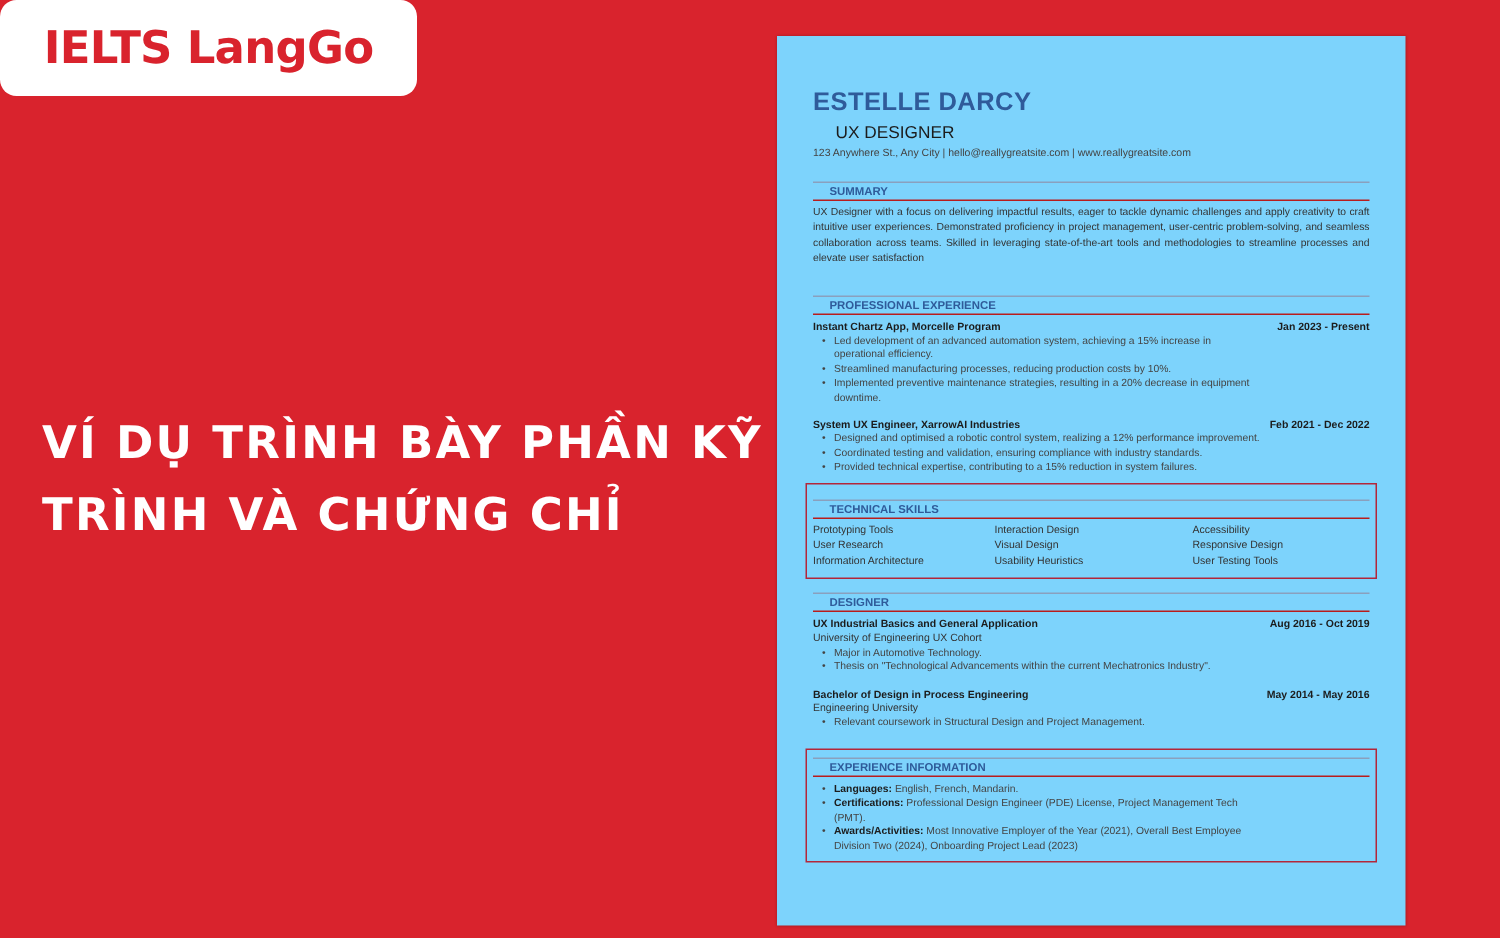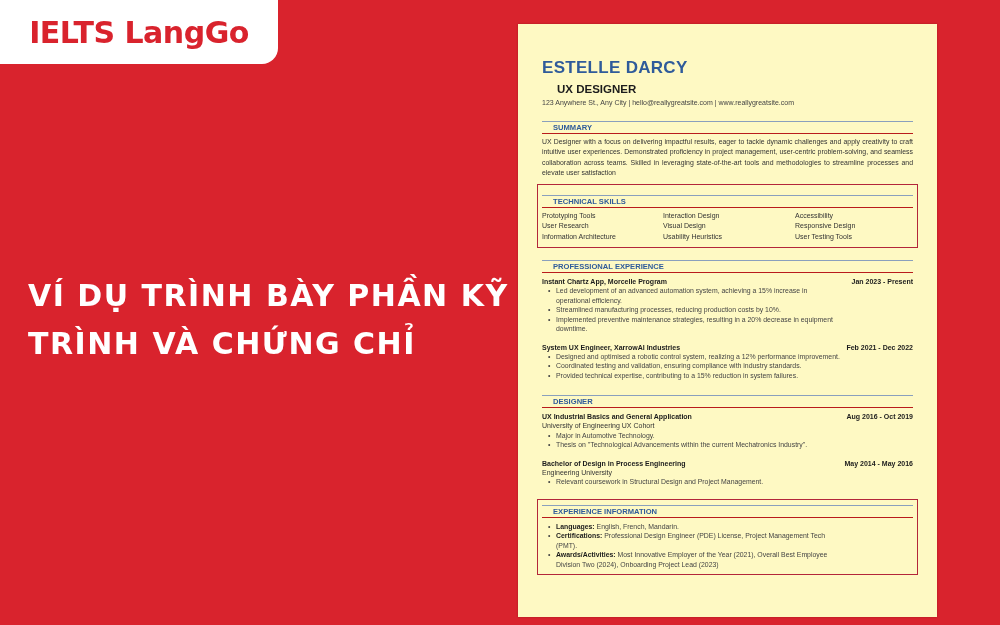--- a/index.html
+++ b/index.html
@@ -7,21 +7,21 @@
   body {
     background: #d9232d;
     position: relative;
     font-family: "Liberation Sans", sans-serif;
   }
   .logo-box {
     position: absolute; left: 0; top: 0;
     width: 278px; height: 64px;
     background: #ffffff;
     border-bottom-right-radius: 16px;
-    display: flex; align-items: center; justify-content: center;
+    display: flex; align-items: center; justify-content: center; border-radius: 11px;
   }
   .logo-text {
     font-family: "DejaVu Sans", sans-serif;
     font-weight: bold;
     font-size: 30px;
     color: #d9232d;
     letter-spacing: -0.5px;
   }
   .headline {
     position: absolute; left: 28px; top: 272px;
@@ -31,32 +31,32 @@
     font-weight: bold;
     font-size: 30px;
     line-height: 48px;
     letter-spacing: 1.5px;
   }
   .headline div { white-space: nowrap; }
 
   .paper {
     position: absolute; left: 518px; top: 24px;
     width: 419px; height: 593px;
-    background: #fef9c3;
+    background: #7dd3fc;
     box-shadow: 0 0 2px rgba(0,0,0,0.25);
     padding: 0 24px;
     color: #333;
     font-family: "Liberation Sans", sans-serif;
   }
   .name {
     margin-top: 34px;
     font-size: 17px; font-weight: bold; color: #2f5b9a;
     letter-spacing: 0.3px;
   }
-  .job-title { margin-top: 5px; font-size: 11.5px; font-weight: bold; color: #1c1c1c; padding-left: 15px; }
+  .job-title { margin-top: 5px; font-size: 11.5px; font-weight: normal; color: #1c1c1c; padding-left: 15px; }
   .contact { margin-top: 4px; font-size: 7px; color: #444; }
 
   .section { position: relative; }
   .sec-head {
     border-top: 1px solid #8aa0bd;
     border-bottom: 1px solid #b91c1c;
     padding: 2px 0 2px 11px;
     font-size: 7.6px; font-weight: bold; color: #2f5b9a;
     height: 13px; line-height: 8px;
   }
@@ -112,64 +112,64 @@
 </div>
 
 <div class="paper">
   <div class="name">ESTELLE DARCY</div>
   <div class="job-title">UX DESIGNER</div>
   <div class="contact">123 Anywhere St., Any City |  hello@reallygreatsite.com | www.reallygreatsite.com</div>
 
   <div class="section summary-sec">
     <div class="sec-head">SUMMARY</div>
     <div class="summary-text">UX Designer with a focus on delivering impactful results, eager to tackle dynamic challenges and apply creativity to craft intuitive user experiences. Demonstrated proficiency in project management, user-centric problem-solving, and seamless collaboration across teams. Skilled in leveraging state-of-the-art tools and methodologies to streamline processes and elevate user satisfaction</div>
+  </div>
+
+  <div class="section exp-sec">
+    <div class="sec-head">PROFESSIONAL EXPERIENCE</div>
+    <div>
+      <div class="role-row">
+        <span>Instant Chartz App, Morcelle Program</span>
+        <span>Jan 2023 - Present</span>
+      </div>
+      <ul class="bullets">
+        <li>Led development of an advanced automation system, achieving a 15% increase in operational efficiency.</li>
+        <li>Streamlined manufacturing processes, reducing production costs by 10%.</li>
+        <li>Implemented preventive maintenance strategies, resulting in a 20% decrease in equipment downtime.</li>
+      </ul>
+    </div>
+    <div class="job2">
+      <div class="role-row">
+        <span>System UX Engineer, XarrowAI Industries</span>
+        <span>Feb 2021 - Dec 2022</span>
+      </div>
+      <ul class="bullets">
+        <li>Designed and optimised a robotic control system, realizing a 12% performance improvement.</li>
+        <li>Coordinated testing and validation, ensuring compliance with industry standards.</li>
+        <li>Provided technical expertise, contributing to a 15% reduction in system failures.</li>
+      </ul>
+    </div>
   </div>
 
   <div class="section skills-sec">
     <div class="hl-box" style="left:-5px; right:-5px; top:-11px; bottom:-6px;"></div>
     <div class="sec-head">TECHNICAL SKILLS</div>
     <div class="skills-grid">
       <span>Prototyping Tools</span>
       <span>Interaction Design</span>
       <span>Accessibility</span>
       <span>User Research</span>
       <span>Visual Design</span>
       <span>Responsive Design</span>
       <span>Information Architecture</span>
       <span>Usability Heuristics</span>
       <span>User Testing Tools</span>
     </div>
   </div>
 
-  <div class="section exp-sec">
-    <div class="sec-head">PROFESSIONAL EXPERIENCE</div>
-    <div>
-      <div class="role-row">
-        <span>Instant Chartz App, Morcelle Program</span>
-        <span>Jan 2023 - Present</span>
-      </div>
-      <ul class="bullets">
-        <li>Led development of an advanced automation system, achieving a 15% increase in operational efficiency.</li>
-        <li>Streamlined manufacturing processes, reducing production costs by 10%.</li>
-        <li>Implemented preventive maintenance strategies, resulting in a 20% decrease in equipment downtime.</li>
-      </ul>
-    </div>
-    <div class="job2">
-      <div class="role-row">
-        <span>System UX Engineer, XarrowAI Industries</span>
-        <span>Feb 2021 - Dec 2022</span>
-      </div>
-      <ul class="bullets">
-        <li>Designed and optimised a robotic control system, realizing a 12% performance improvement.</li>
-        <li>Coordinated testing and validation, ensuring compliance with industry standards.</li>
-        <li>Provided technical expertise, contributing to a 15% reduction in system failures.</li>
-      </ul>
-    </div>
-  </div>
-
   <div class="section edu-sec">
     <div class="sec-head">DESIGNER</div>
     <div>
       <div class="role-row">
         <span>UX Industrial Basics and General Application</span>
         <span>Aug 2016 - Oct 2019</span>
       </div>
       <div class="sub">University of Engineering UX Cohort</div>
       <ul class="bullets">
         <li>Major in Automotive Technology.</li>

